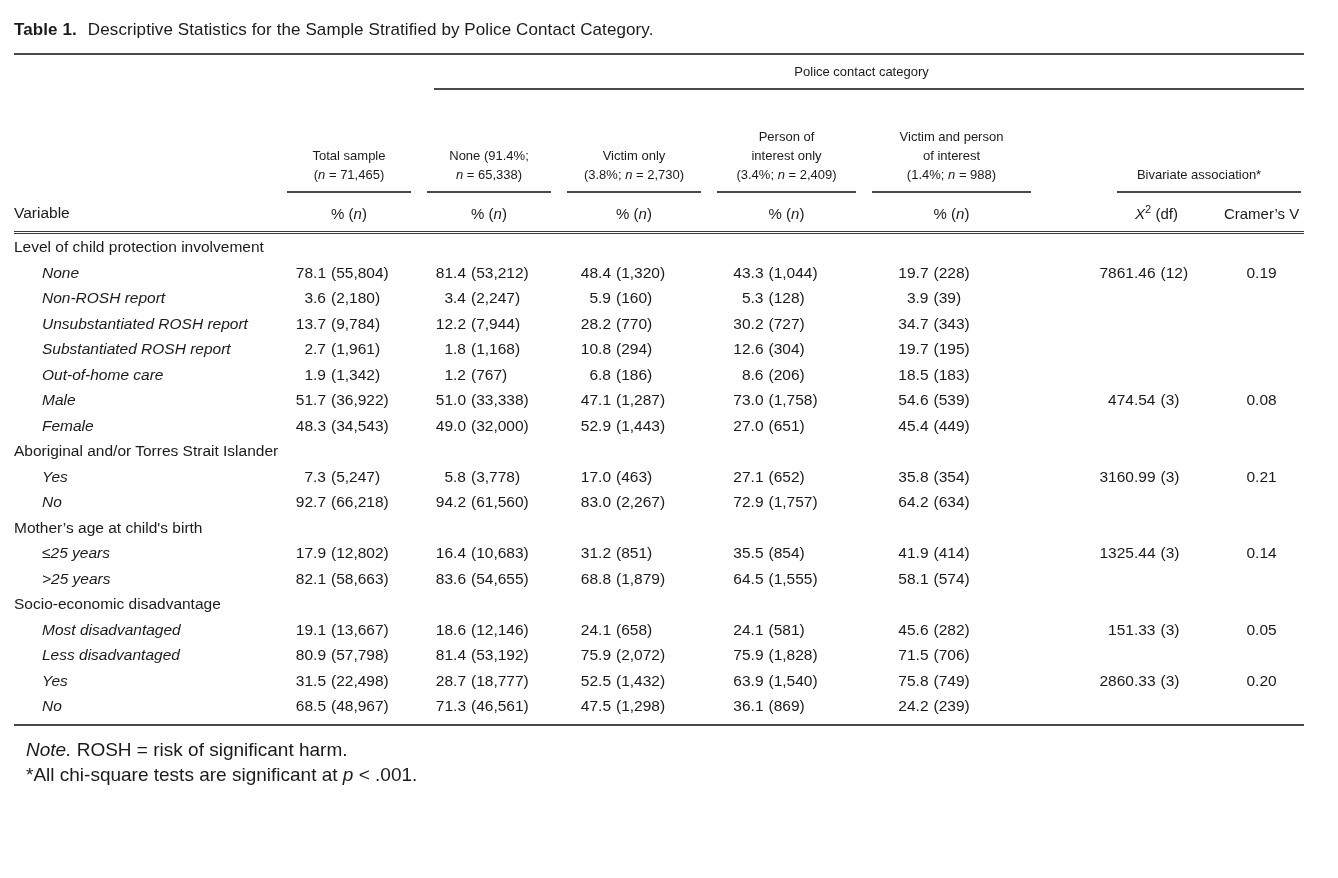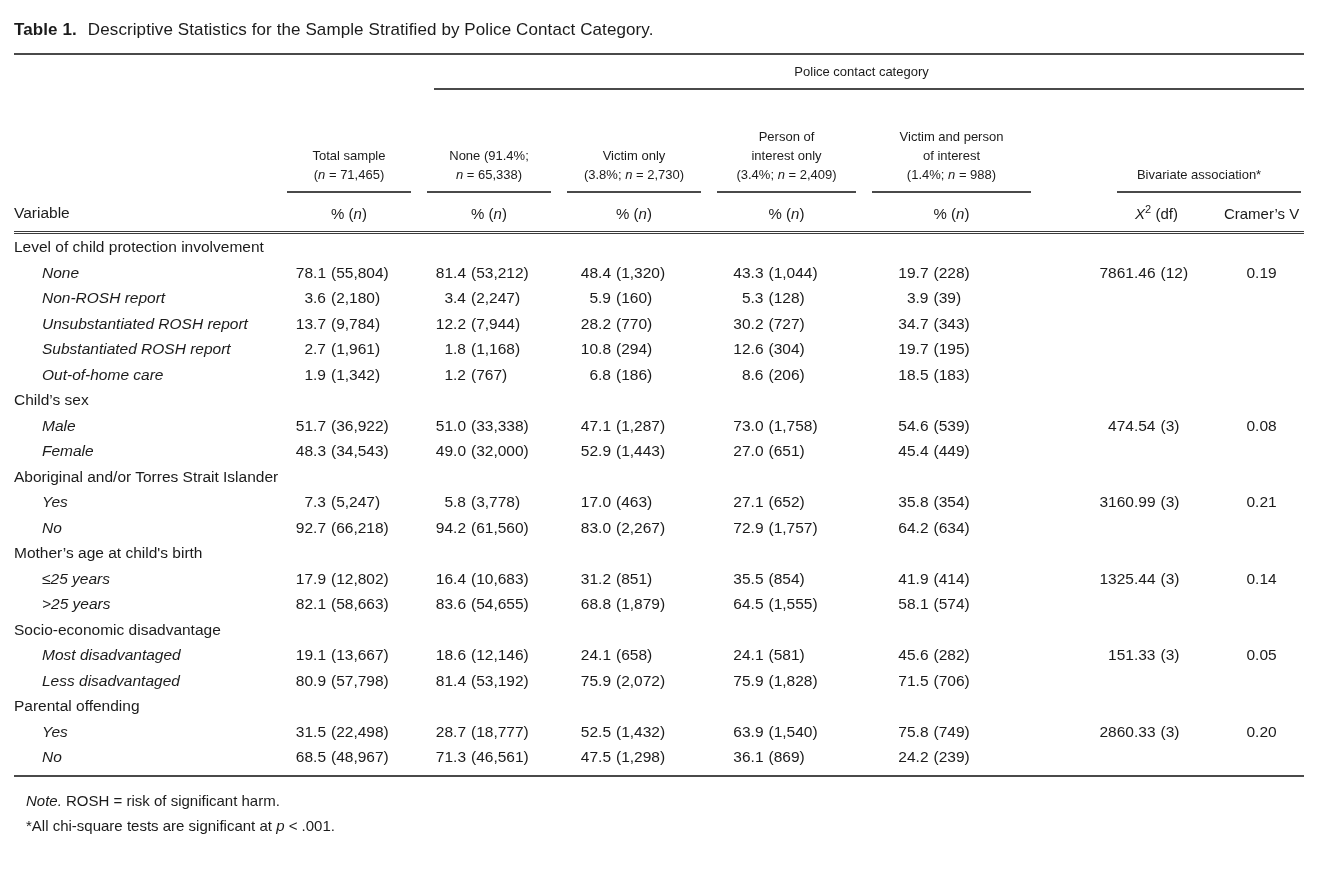--- a/index.html
+++ b/index.html
@@ -55,21 +55,21 @@
   tbody tr.item td.c-label { padding-left:28px;font-style:italic; }
   tbody td.c-num, tbody td.c-chi { text-align:center; }
   tbody td.c-cramer { text-align:center; }
   .val { display:inline-flex; width:114px; }
   .val .p { width:34px; text-align:right; }
   .val .n { margin-left:5px; text-align:left; }
   td.c-chi .val { width:122px; }
   td.c-chi .val .p { width:60px; }
   tbody tr:last-child td { border-bottom:2px solid #4a4a4a; padding-bottom:8px; }
 
-  .footnotes { margin:11px 0 0 14px; font-size:15px; line-height:25px; }
+  .footnotes { margin:11px 0 0 14px; font-size:19px; line-height:25px; }
 </style>
 </head>
 <body>
 
 <div class="page">
 
   <div class="title">
     <span class="tlabel">Table 1.</span><span>Descriptive Statistics for the Sample Stratified by Police Contact Category.</span>
   </div>
 
@@ -286,31 +286,20 @@
               <span class="n">(206)</span>
             </span></td>
           <td class="c-num"><span class="val">
               <span class="p">18.5</span>
               <span class="n">(183)</span>
             </span></td>
           <td class="c-gap"></td>
           <td class="c-chi"></td>
           <td class="c-cramer"></td>
         </tr>
-        <tr class="group">
-          <td class="c-label">Child’s sex</td>
-          <td class="c-num"></td>
-          <td class="c-num"></td>
-          <td class="c-num"></td>
-          <td class="c-num"></td>
-          <td class="c-num"></td>
-          <td class="c-gap"></td>
-          <td class="c-chi"></td>
-          <td class="c-cramer"></td>
-        </tr>
         <tr class="item">
           <td class="c-label">Male</td>
           <td class="c-num"><span class="val">
               <span class="p">51.7</span>
               <span class="n">(36,922)</span>
             </span></td>
           <td class="c-num"><span class="val">
               <span class="p">51.0</span>
               <span class="n">(33,338)</span>
             </span></td>
@@ -546,31 +535,20 @@
               <span class="n">(2,072)</span>
             </span></td>
           <td class="c-num"><span class="val">
               <span class="p">75.9</span>
               <span class="n">(1,828)</span>
             </span></td>
           <td class="c-num"><span class="val">
               <span class="p">71.5</span>
               <span class="n">(706)</span>
             </span></td>
-          <td class="c-gap"></td>
-          <td class="c-chi"></td>
-          <td class="c-cramer"></td>
-        </tr>
-        <tr class="group">
-          <td class="c-label">Parental offending</td>
-          <td class="c-num"></td>
-          <td class="c-num"></td>
-          <td class="c-num"></td>
-          <td class="c-num"></td>
-          <td class="c-num"></td>
           <td class="c-gap"></td>
           <td class="c-chi"></td>
           <td class="c-cramer"></td>
         </tr>
         <tr class="item">
           <td class="c-label">Yes</td>
           <td class="c-num"><span class="val">
               <span class="p">31.5</span>
               <span class="n">(22,498)</span>
             </span></td>

